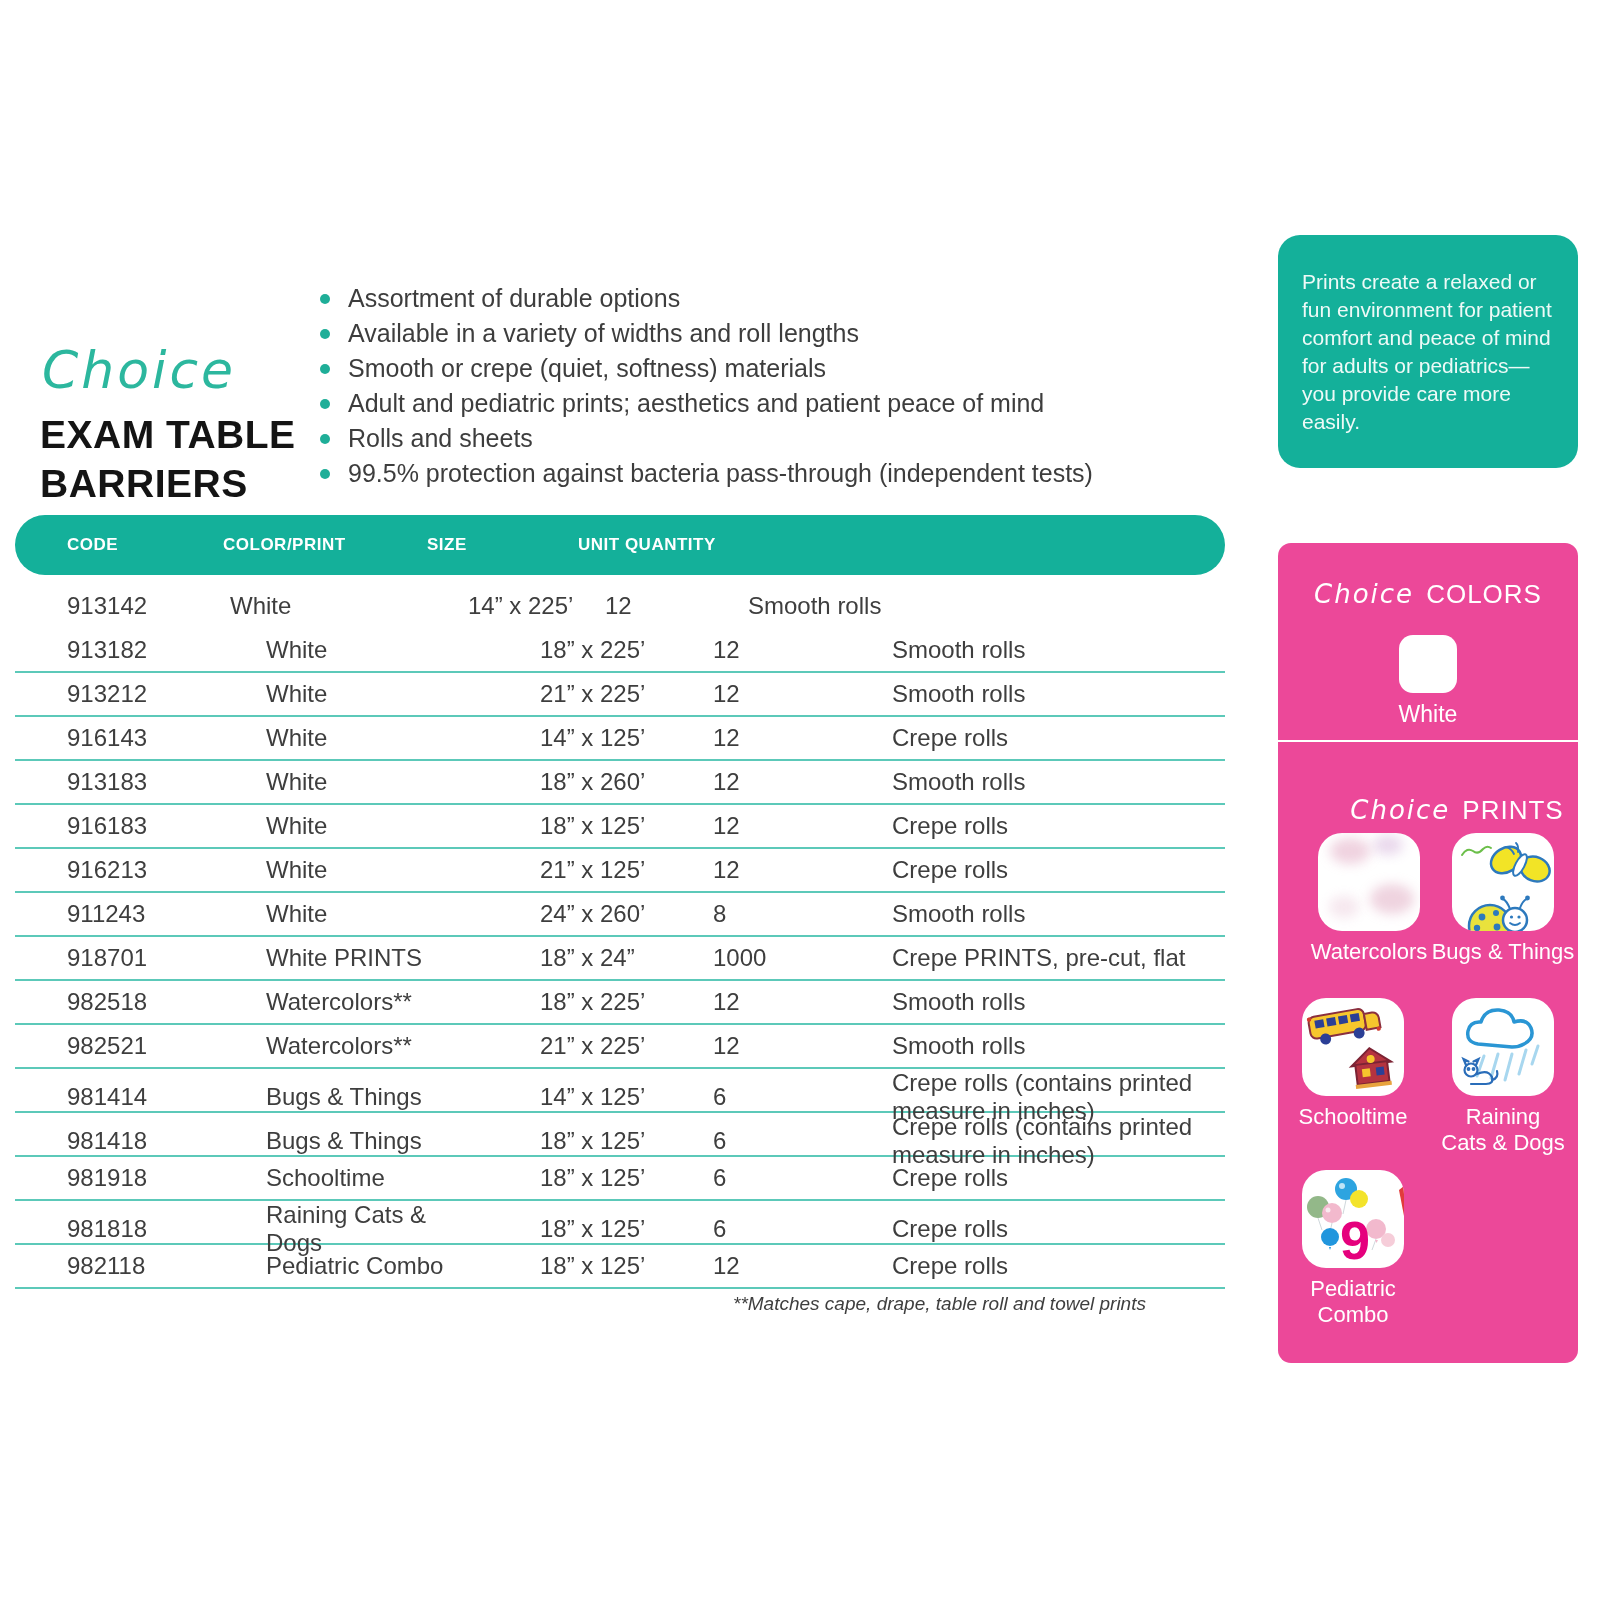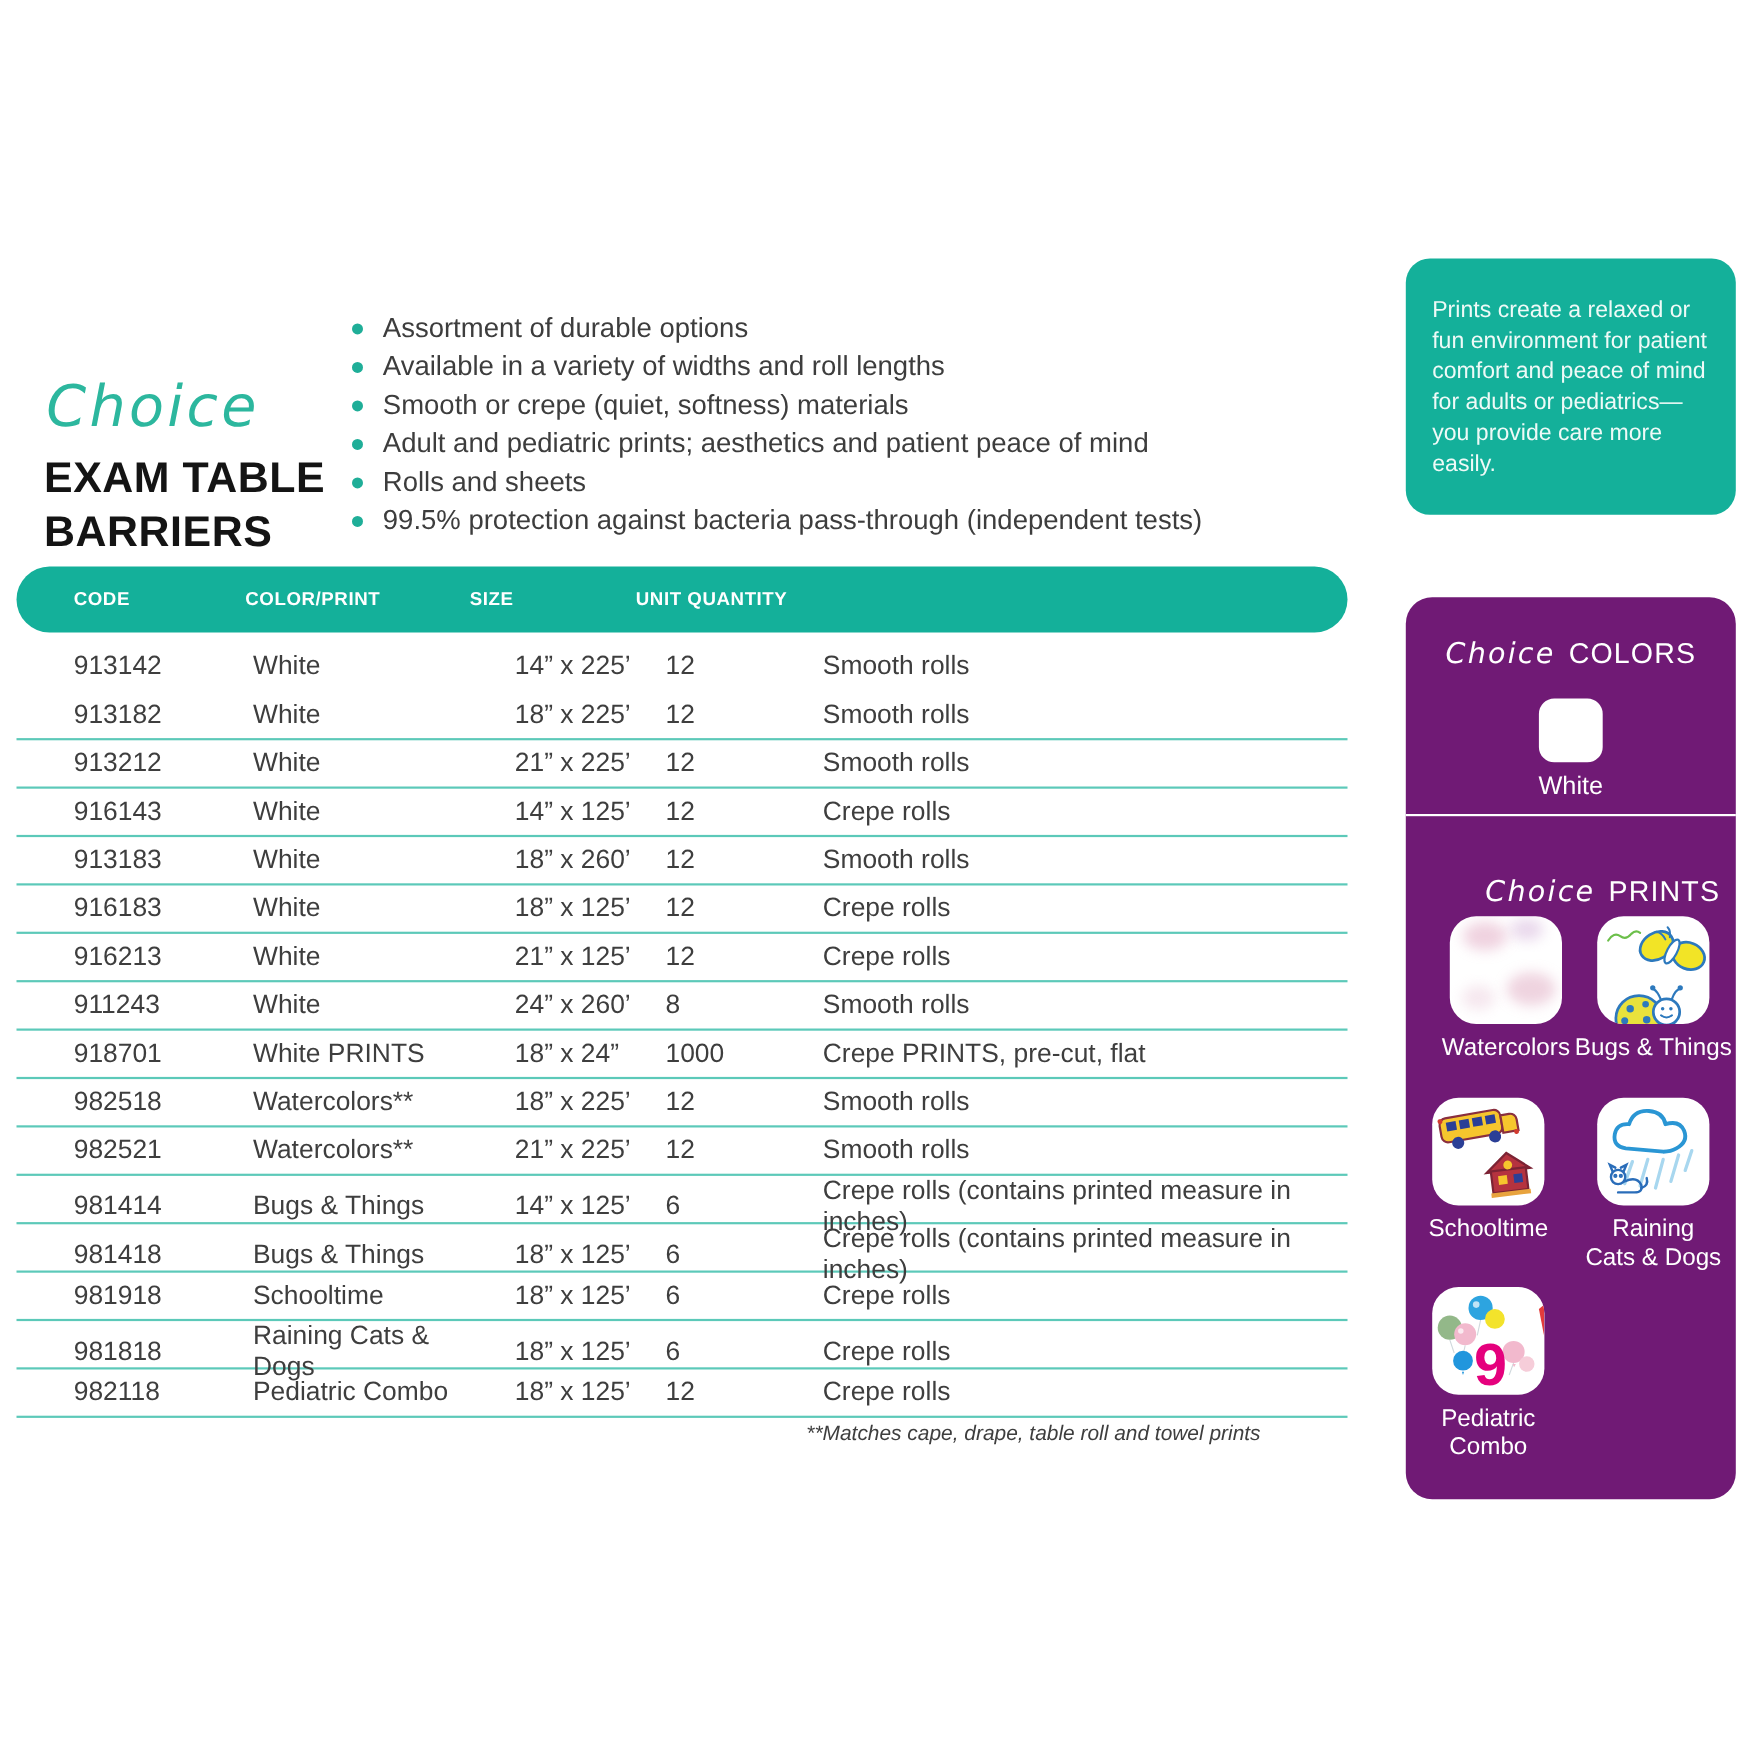--- a/index.html
+++ b/index.html
@@ -47,35 +47,35 @@
     box-sizing:border-box;padding-left:52px;align-items:center;
     color:#ffffff;font-size:17px;font-weight:bold;letter-spacing:0.5px;
   }
   .thead .hcell{line-height:26px;}
   .tbody{margin-top:10px;}
   .trow{
     display:grid;grid-template-columns:156px 204px 151px 157px 1fr;
     box-sizing:content-box;padding-left:52px;height:42px;align-items:center;
     font-size:24px;color:#3e3e3e;border-bottom:2px solid transparent;
   }
-  .trow.lined{border-bottom-color:#5cc9b9;}
+  .trow.lined{border-bottom-color:#5cc9b9;gap:36px;}
   .c-color{padding-left:7px;}
   .c-size{padding-left:41px;}
   .c-qty{padding-left:27px;}
   .c-desc{padding-left:13px;}
 
   .footnote{
     position:absolute;left:733px;top:1293px;
     font-size:19px;font-style:italic;color:#3e3e3e;
   }
 
   
   .sidebar{
     position:absolute;left:1278px;top:543px;width:300px;height:820px;
-    background:#701a75;border-radius:24px;color:#ffffff;
+    background:#ec4899;border-radius:13px;color:#ffffff;
   }
   .side-heading{
     position:absolute;left:0;width:100%;text-align:center;
     font-size:26px;letter-spacing:1px;white-space:nowrap;
   }
   .side-heading .script{
     font-family:"DejaVu Sans", sans-serif;font-style:italic;
     letter-spacing:2px;margin-right:12px;
   }
   .h-colors{top:36px;}

